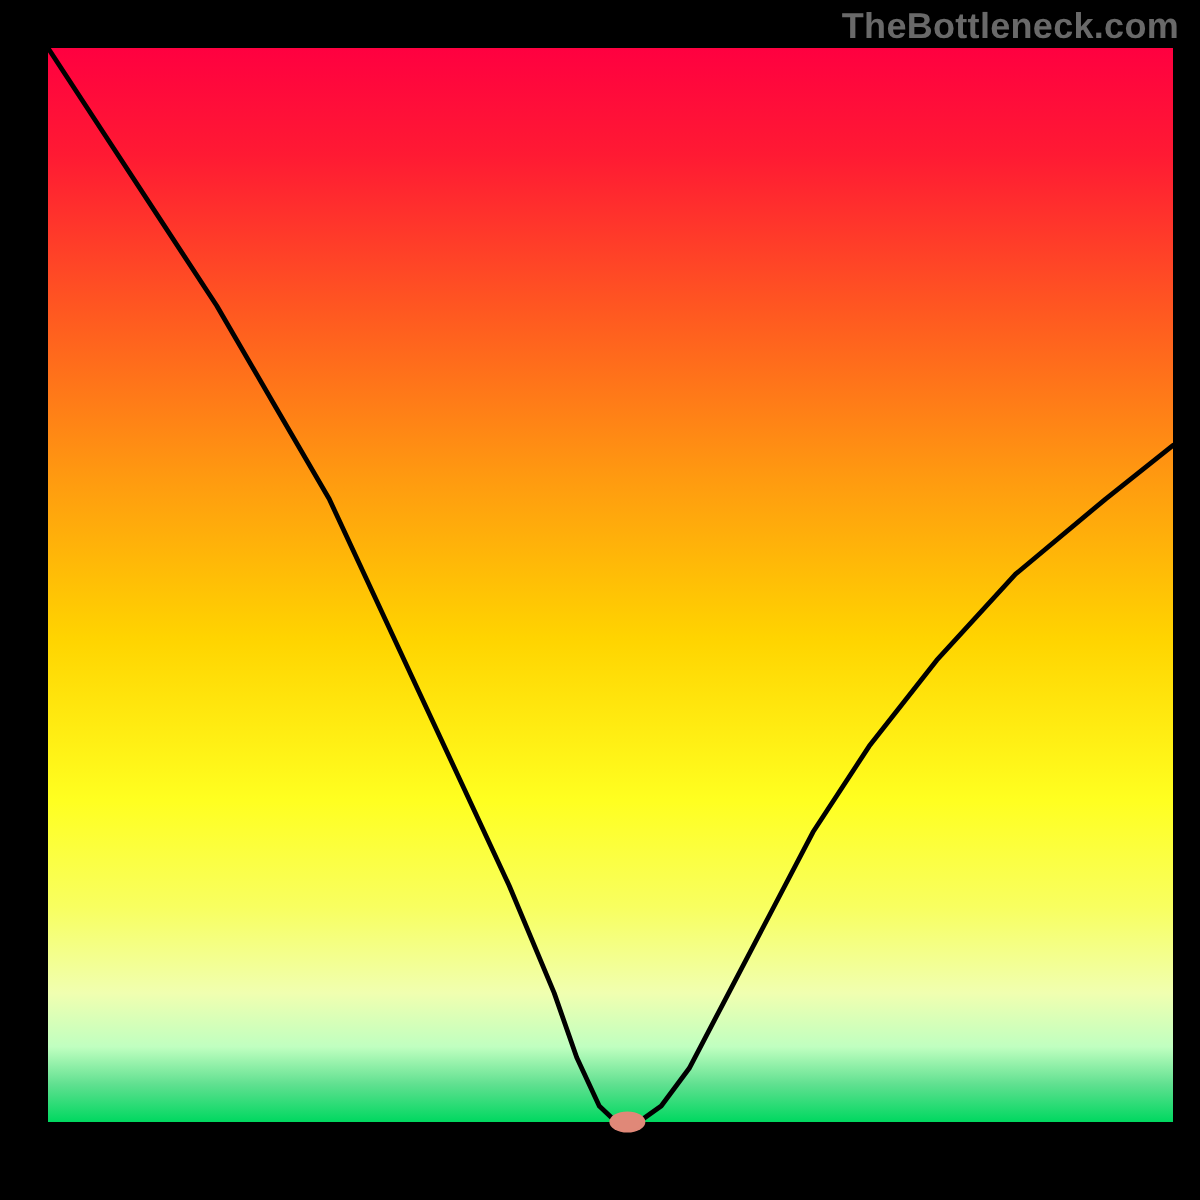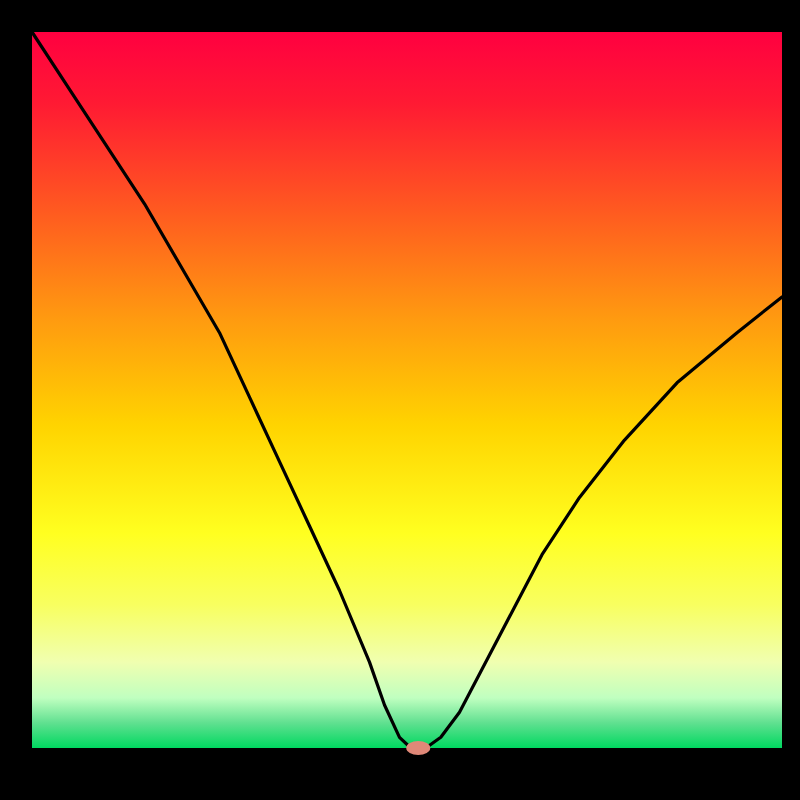--- a/index.html
+++ b/index.html
@@ -50,13 +50,14 @@
           <stop offset="93%" stop-color="#c0ffc0"></stop>
           <stop offset="96.5%" stop-color="#60e090"></stop>
           <stop offset="100%" stop-color="#00d860"></stop>
         </linearGradient>
   </defs>
   <rect id="grad-rect" fill="url(#bg-grad)" x="32" y="32" width="750" height="716"></rect>
   <path id="curve" fill="none" stroke="#000" stroke-width="3.2" stroke-linecap="round" stroke-linejoin="round" d="M32.0 32.0 L69.5 89.3 L107.0 146.6 L144.5 203.8 L182.0 268.3 L219.5 332.7 L249.5 397.2 L279.5 461.6 L309.5 526.0 L339.5 590.5 L369.5 662.1 L384.5 705.0 L399.5 737.3 L410.8 748.0 L425.8 748.0 L440.8 737.3 L459.5 712.2 L482.0 669.2 L512.0 612.0 L542.0 554.7 L579.5 497.4 L624.5 440.1 L677.0 382.8 L737.0 332.7 L782.0 296.9 "></path>
   <ellipse id="marker" cx="418.25" cy="748" rx="12" ry="7" fill="#e08878"></ellipse>
 </svg>
 
+<div class="watermark">TheBottleneck.com</div>
 </div>
 
 </body></html>

